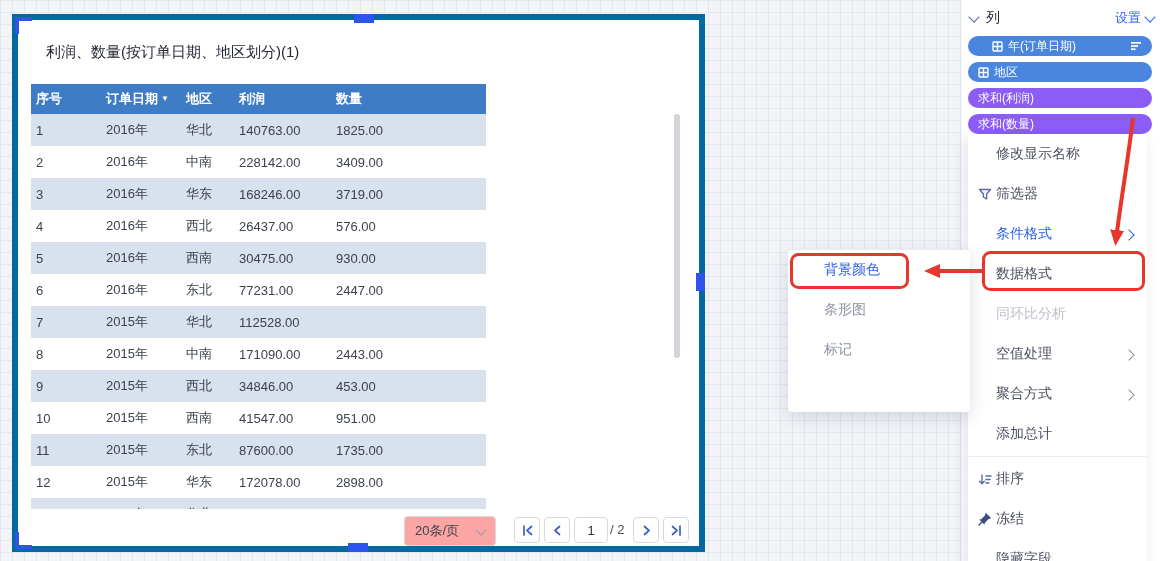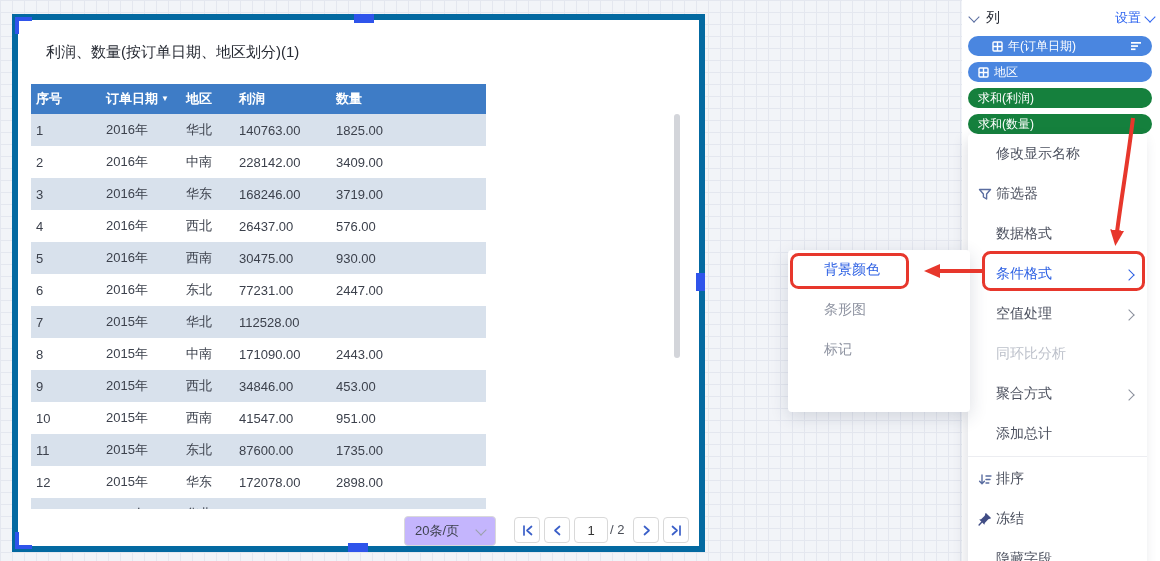--- a/index.html
+++ b/index.html
@@ -32,41 +32,41 @@
   .c0{width:70px;padding-left:5px;}
   .c1{width:80px;}
   .c2{width:53px;}
   .c3{width:97px;}
   .c4{width:155px;}
   .sorttri{font-size:8px;margin-left:3px;line-height:1;}
   .scrollbar{position:absolute;left:656px;top:94px;width:6px;height:244px;
     background:#d3d5da;border-radius:3px;}
   
   .pgselect{position:absolute;left:386px;top:496px;width:92px;height:30px;box-sizing:border-box;
-    border:1px solid #d9d9d9;border-radius:4px;background:#c4b5fd;display:flex;align-items:center;
+    border:1px solid #d9d9d9;border-radius:4px;background:#fca5a5;display:flex;align-items:center;
     font-size:13px;color:#3f4350;padding:0 10px;justify-content:space-between;}
   .pgbtn{position:absolute;top:497px;width:26px;height:26px;box-sizing:border-box;border:1px solid #d9d9d9;
     border-radius:4px;background:#fff;display:flex;align-items:center;justify-content:center;}
   .pginput{position:absolute;top:497px;left:556px;width:34px;height:26px;box-sizing:border-box;
     border:1px solid #d9d9d9;border-radius:4px;text-align:center;font-size:13px;color:#333;
     font-family:inherit;padding:0;}
   .pgslash{position:absolute;top:497px;left:592px;height:26px;line-height:26px;font-size:13px;color:#4a4e58;}
   
   .panel{position:absolute;left:962px;top:0;width:198px;height:561px;background:#fff;z-index:10;}
   .panel-head{position:absolute;left:8px;top:8px;width:184px;height:20px;display:flex;align-items:center;}
   .panel-title{font-size:14px;color:#232732;margin-left:8px;}
   .settings{margin-left:auto;display:flex;align-items:center;color:#3066f0;font-size:13px;}
   .chev{display:inline-block;width:7px;height:7px;border-right:1.7px solid currentColor;
     border-bottom:1.7px solid currentColor;transform:rotate(45deg);margin-top:-3px;}
   .chev-right{transform:rotate(-45deg);margin-top:0;}
   .chev-gray{color:#5a6da0;}
   .pill{position:absolute;left:6px;width:184px;height:20px;border-radius:10px;display:flex;
     align-items:center;color:#fff;font-size:12px;padding:0 10px;box-sizing:border-box;}
   .pill-dim{background:#4a86e0;}
-  .pill-measure{background:#15803d;}
+  .pill-measure{background:#8b5cf6;}
   .pill .icon{display:flex;margin-right:5px;}
   .pill .trail{margin-left:auto;display:flex;}
   
   .menu{position:absolute;left:968px;top:134px;width:179px;background:#fff;z-index:20;
     border-radius:4px;box-shadow:-3px 5px 14px rgba(40,50,80,.14);padding-bottom:6px;}
   .menu-item{height:40px;display:flex;align-items:center;font-size:14px;color:#4c515f;position:relative;}
   .menu-item .islot{width:22px;margin-left:6px;display:flex;justify-content:center;}
   .menu-item .arrow{position:absolute;right:14px;color:#8a8f9c;}
   .menu-item.hl{color:#2b5fe3;}
   .menu-item.hl .arrow{color:#2b5fe3;}
@@ -276,37 +276,37 @@
       <span>修改显示名称</span>
     </div>
     <div class="menu-item">
       <span class="islot">
         <svg width="14" height="13" viewBox="0 0 14 13">
           <path d="M1.5 1.5 H12.5 L8.6 6 V11 L5.4 9 V6 Z" fill="none" stroke="#5a6da0" stroke-width="1.4" stroke-linejoin="round"></path>
         </svg>
       </span>
       <span>筛选器</span>
     </div>
-    <div class="menu-item">
-      <span class="islot"></span>
-      <span>数据格式</span>
-    </div>
     <div class="menu-item hl">
       <span class="islot"></span>
       <span>条件格式</span>
       <span class="arrow"><span class="chev chev-right"></span></span>
     </div>
     <div class="menu-item">
       <span class="islot"></span>
+      <span>数据格式</span>
+    </div>
+    <div class="menu-item disabled">
+      <span class="islot"></span>
+      <span>同环比分析</span>
+    </div>
+    <div class="menu-item">
+      <span class="islot"></span>
       <span>空值处理</span>
       <span class="arrow"><span class="chev chev-right"></span></span>
-    </div>
-    <div class="menu-item disabled">
-      <span class="islot"></span>
-      <span>同环比分析</span>
     </div>
     <div class="menu-item">
       <span class="islot"></span>
       <span>聚合方式</span>
       <span class="arrow"><span class="chev chev-right"></span></span>
     </div>
     <div class="menu-item">
       <span class="islot"></span>
       <span>添加总计</span>
     </div>

